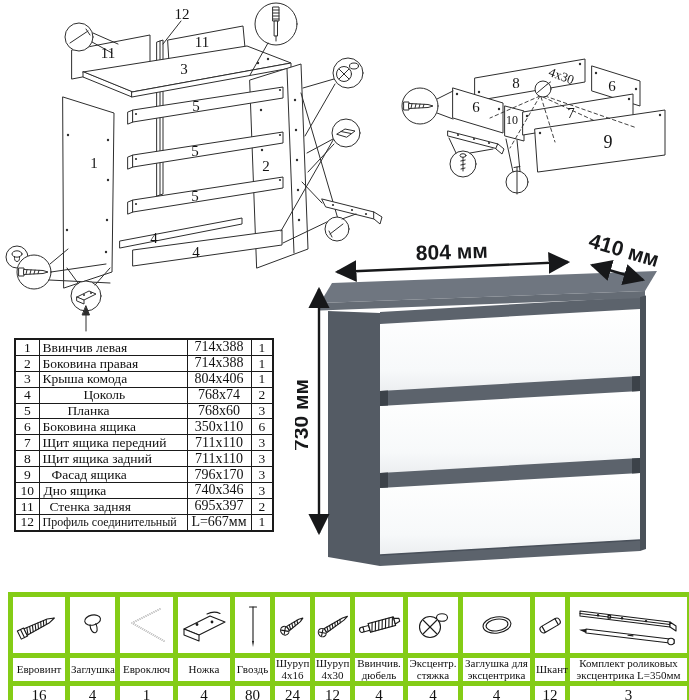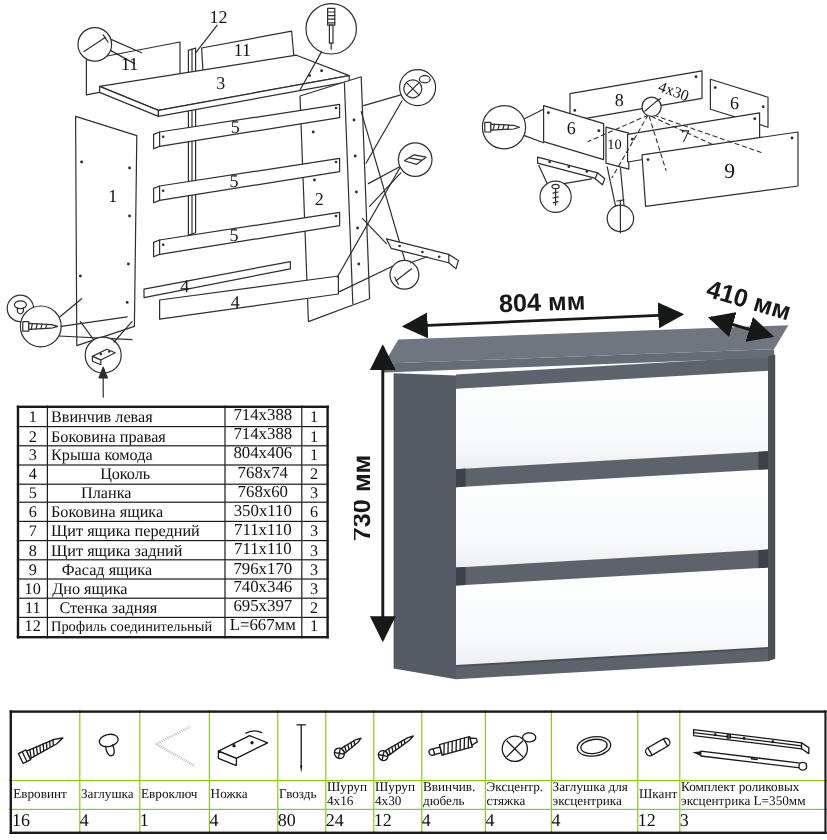--- a/index.html
+++ b/index.html
@@ -29,21 +29,21 @@
   .parts-table td{border:1px solid #1a1a1a;height:14.9px;padding:0 3px;font-size:13.5px;
        line-height:1;white-space:nowrap;overflow:hidden;}
   .parts-table td.c-num,.parts-table td.c-qty{text-align:center;padding:0;}
   .parts-table td.c-size{text-align:center;padding:0;font-size:14px;}
 
   
   .hw-title{position:absolute;left:8px;top:567px;width:679px;text-align:center;
        font-size:21px;line-height:24px;}
   .hw-table{position:absolute;left:8px;top:592px;width:679px;border-collapse:collapse;
        table-layout:fixed;border:2px solid #1a1a1a;}
-  .hw-table td{border:1px solid #84cc16;text-align:left;vertical-align:middle;padding:0;}
+  .hw-table td{border:5px solid #84cc16;text-align:center;vertical-align:middle;padding:0;}
   .hw-icon-row td{height:56px;}
   .hw-icon-row svg{display:block;margin:0 auto;}
   .hw-label-row td{height:22px;font-size:11px;line-height:1.05;padding:0 1px;}
   .hw-qty-row td{height:18px;font-size:15px;}
   .hw-icon path,.hw-icon line,.hw-icon circle,.hw-icon ellipse,.hw-icon rect,.hw-icon polyline{
        fill:none;stroke:#1a1a1a;stroke-width:1.1;stroke-linejoin:round;stroke-linecap:round;}
   .hw-icon .wfill{fill:#fff;}
   .hw-icon .dfill{fill:#1a1a1a;stroke:none;}
   .hw-icon .whover{stroke:#fff;}
 </style>

